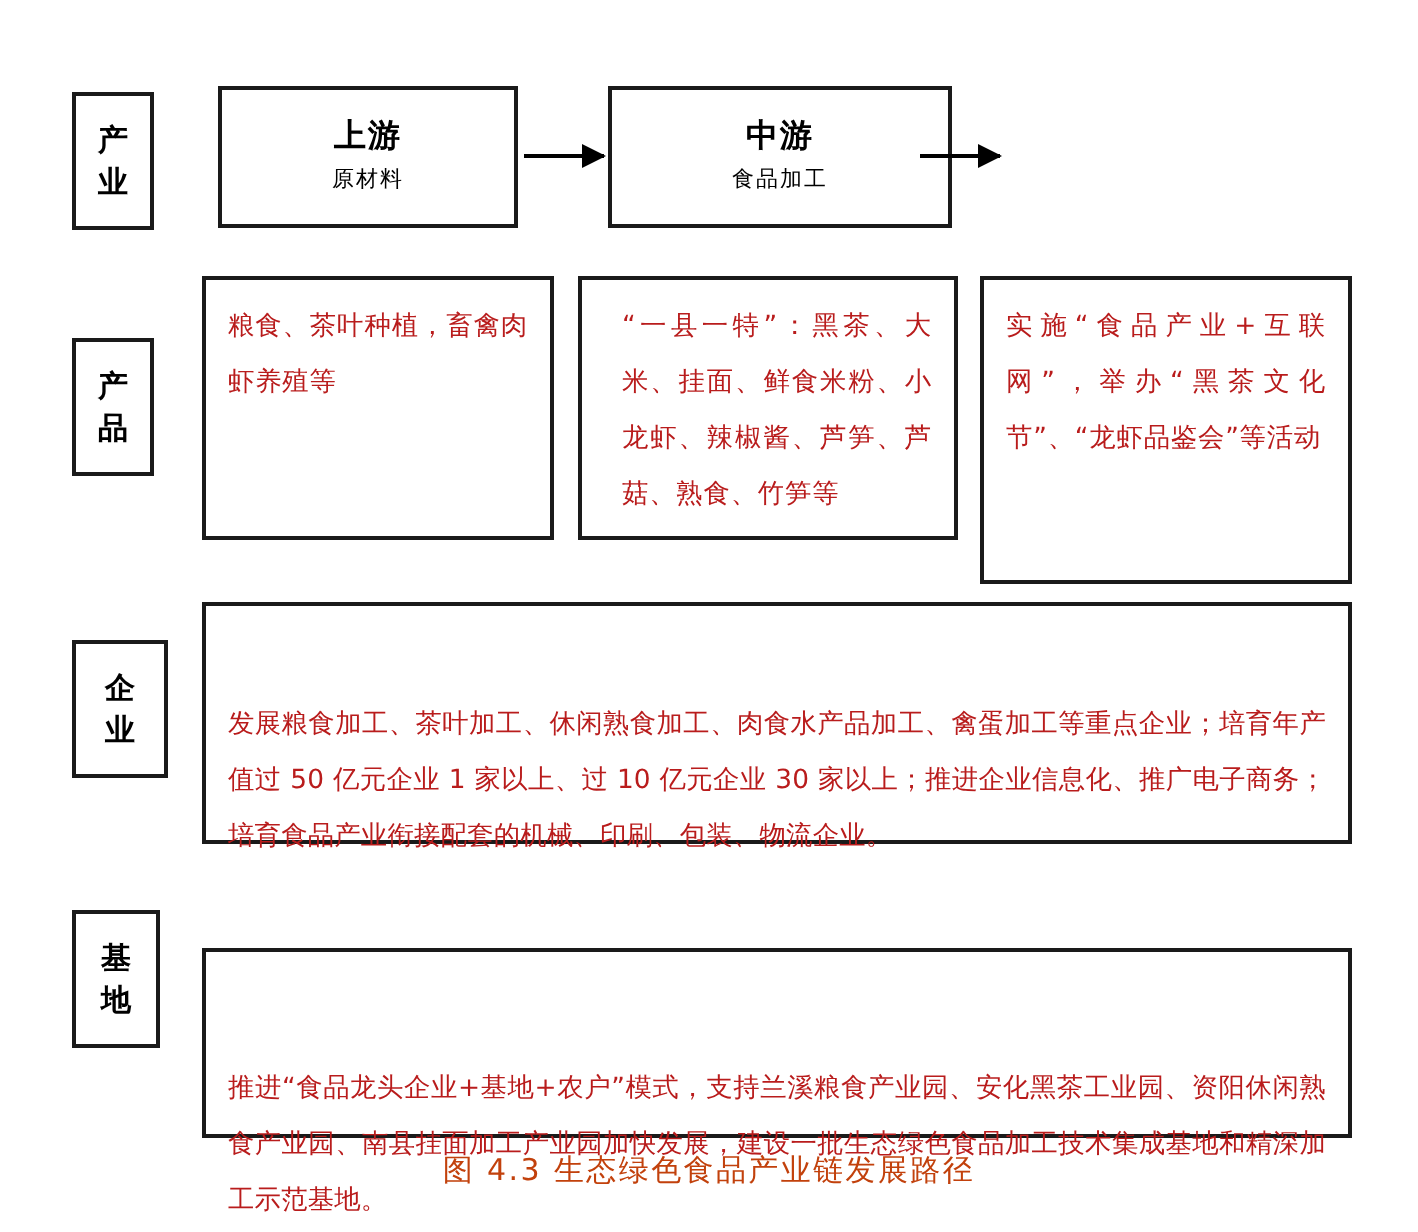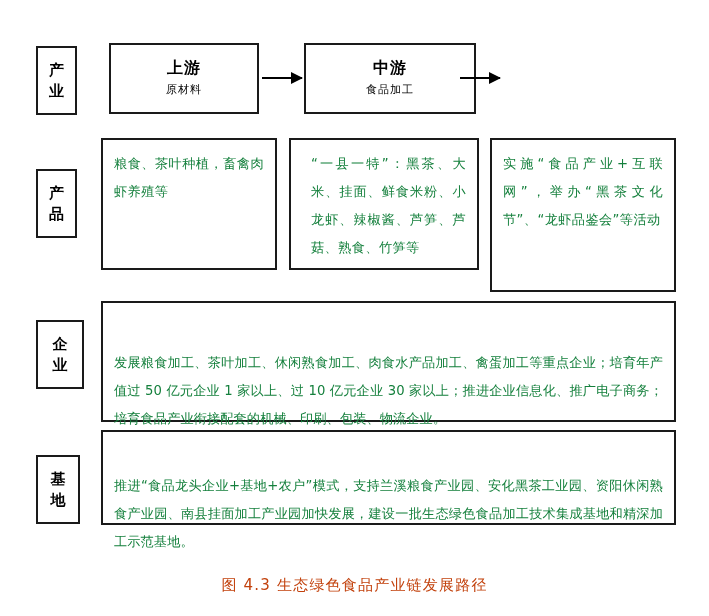--- a/index.html
+++ b/index.html
@@ -72,21 +72,21 @@
   .content-box {
     display: block;
     padding: 10px 11px 8px 11px;
   }
   .content-text {
     font-size: 13.2px;
     line-height: 28px;
     letter-spacing: 0.4px;
     text-align: justify;
     text-justify: inter-ideograph;
-    color: #15803d;
+    color: #b91c1c;
     word-break: break-all;
   }
   .content-text.wide {
     line-height: 28px;
     letter-spacing: 0.1px;
     margin-top: 38px;
   }
 
   
   .arrow {
@@ -167,21 +167,21 @@
 
   <div class="box content-box" style="left:101px; top:301px; width:575px; height:121px; padding:8px 11px;">
     <div class="content-text wide">发展粮食加工、茶叶加工、休闲熟食加工、肉食水产品加工、禽蛋加工等重点企业；培育年产值过 50 亿元企业 1 家以上、过 10 亿元企业 30 家以上；推进企业信息化、推广电子商务；培育食品产业衔接配套的机械、印刷、包装、物流企业。</div>
   </div>
 
   <div class="box label-box" style="left:36px; top:455px; width:44px; height:69px;">
     <span class="label-text">基
 地</span>
   </div>
 
-  <div class="box content-box" style="left:101px; top:430px; width:575px; height:95px; padding:2px 11px;">
+  <div class="box content-box" style="left:101px; top:474px; width:575px; height:95px; padding:17px 11px;">
     <div class="content-text wide">推进“食品龙头企业+基地+农户”模式，支持兰溪粮食产业园、安化黑茶工业园、资阳休闲熟食产业园、南县挂面加工产业园加快发展，建设一批生态绿色食品加工技术集成基地和精深加工示范基地。</div>
   </div>
 
   <div class="caption" style="top:576px;">
     <span>图 4.3  生态绿色食品产业链发展路径</span>
   </div>
 
 </div>
 
 </body></html>

